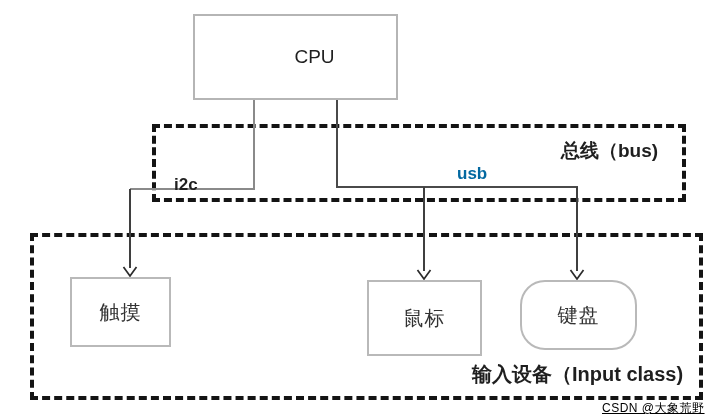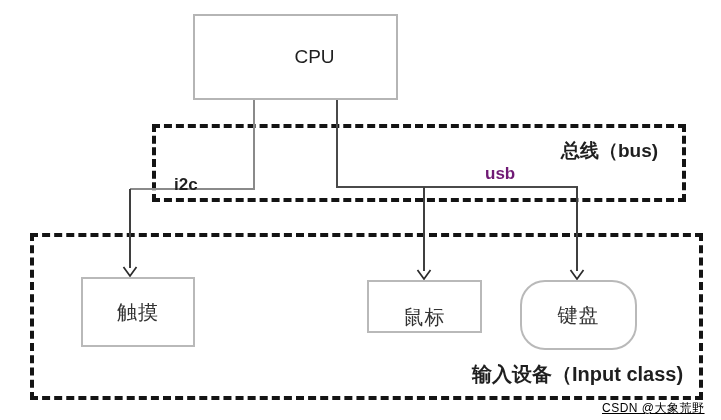--- a/index.html
+++ b/index.html
@@ -6,32 +6,32 @@
   .canvas{
     position:relative;width:721px;height:420px;background:#ffffff;overflow:hidden;
     font-family:"Liberation Sans","DejaVu Sans",sans-serif;color:#262626;
   }
   .box{
     position:absolute;background:#ffffff;border:2px solid #b5b5b5;
     display:flex;align-items:center;justify-content:center;box-sizing:border-box;
   }
   .cpu-box{left:193px;top:14px;width:205px;height:86px;font-size:19px;color:#1f1f1f;padding-left:38px;}
   .dev-box{font-size:20px;color:#333333;border-color:#b9b9b9;letter-spacing:1px;}
-  .dev-touch{left:81px;top:277px;width:114px;height:70px;}
-  .dev-mouse{left:367px;top:280px;width:115px;height:53px;align-items:flex-end;}
+  .dev-touch{left:70px;top:277px;width:101px;height:70px;}
+  .dev-mouse{left:367px;top:280px;width:115px;height:76px;}
   .dev-keyboard{left:520px;top:280px;width:117px;height:70px;border-radius:25px;}
   .dashed-group{
     position:absolute;border:4px dashed #141414;box-sizing:border-box;background:transparent;
   }
   .bus-group{left:152px;top:124px;width:534px;height:78px;}
   .input-group{left:30px;top:233px;width:673px;height:167px;}
   .lbl{position:absolute;white-space:nowrap;font-weight:bold;}
   .bus-label{left:561px;top:138px;font-size:19px;color:#1f1f1f;}
   .i2c-label{left:174px;top:163px;font-size:17px;color:#1f1f1f;margin-top:12px;}
-  .usb-label{left:457px;top:164px;font-size:17px;color:#701a75;margin-left:28px;}
+  .usb-label{left:457px;top:164px;font-size:17px;color:#0369a1;}
   .input-label{left:472px;top:361px;font-size:20px;color:#1f1f1f;}
   .line{position:absolute;background:#4a4a4a;}
   .l-i2c-v{left:253px;top:100px;width:2px;height:89px;background:#8a8a8a;}
   .l-i2c-h{left:130px;top:188px;width:125px;height:2px;background:#8a8a8a;}
   .l-i2c-drop{left:129px;top:189px;width:2px;height:79px;background:#3f3f3f;}
   .l-usb-v{left:336px;top:100px;width:2px;height:87px;}
   .l-usb-h{left:336px;top:186px;width:242px;height:2px;}
   .l-usb-drop1{left:423px;top:187px;width:2px;height:84px;background:#3f3f3f;}
   .l-usb-drop2{left:576px;top:187px;width:2px;height:84px;background:#3f3f3f;}
   .arrowhead{position:absolute;width:16px;height:11px;}

